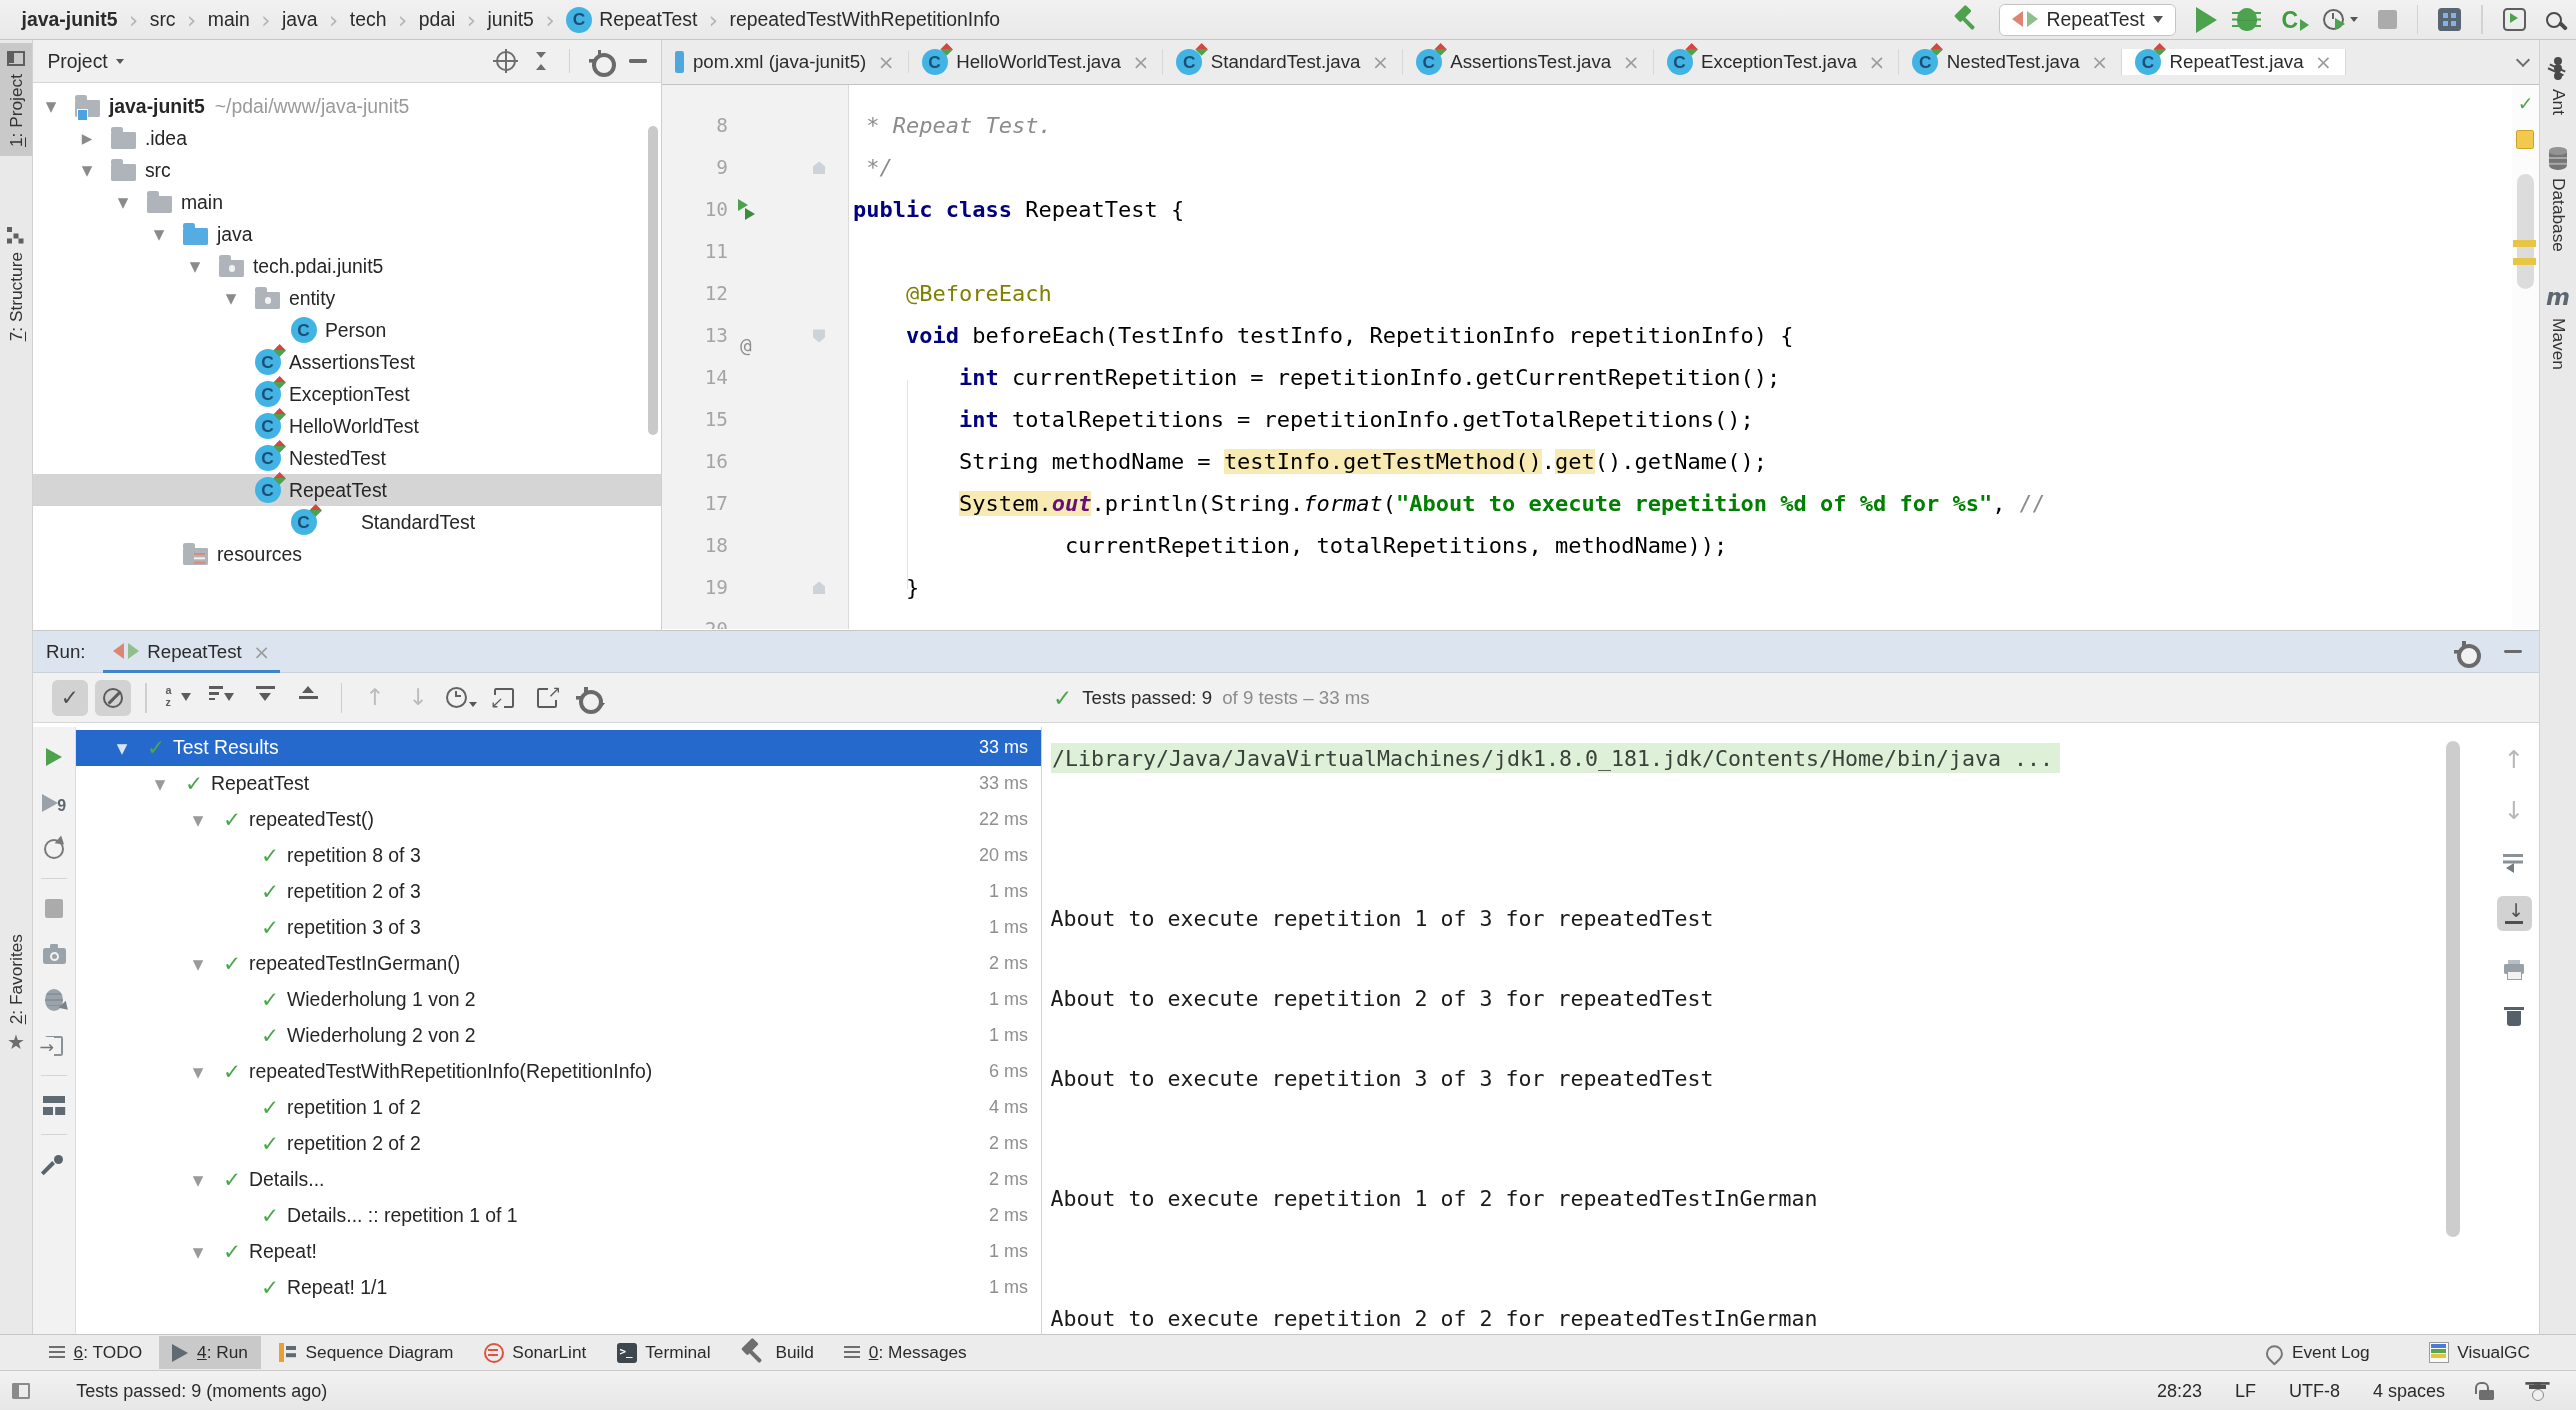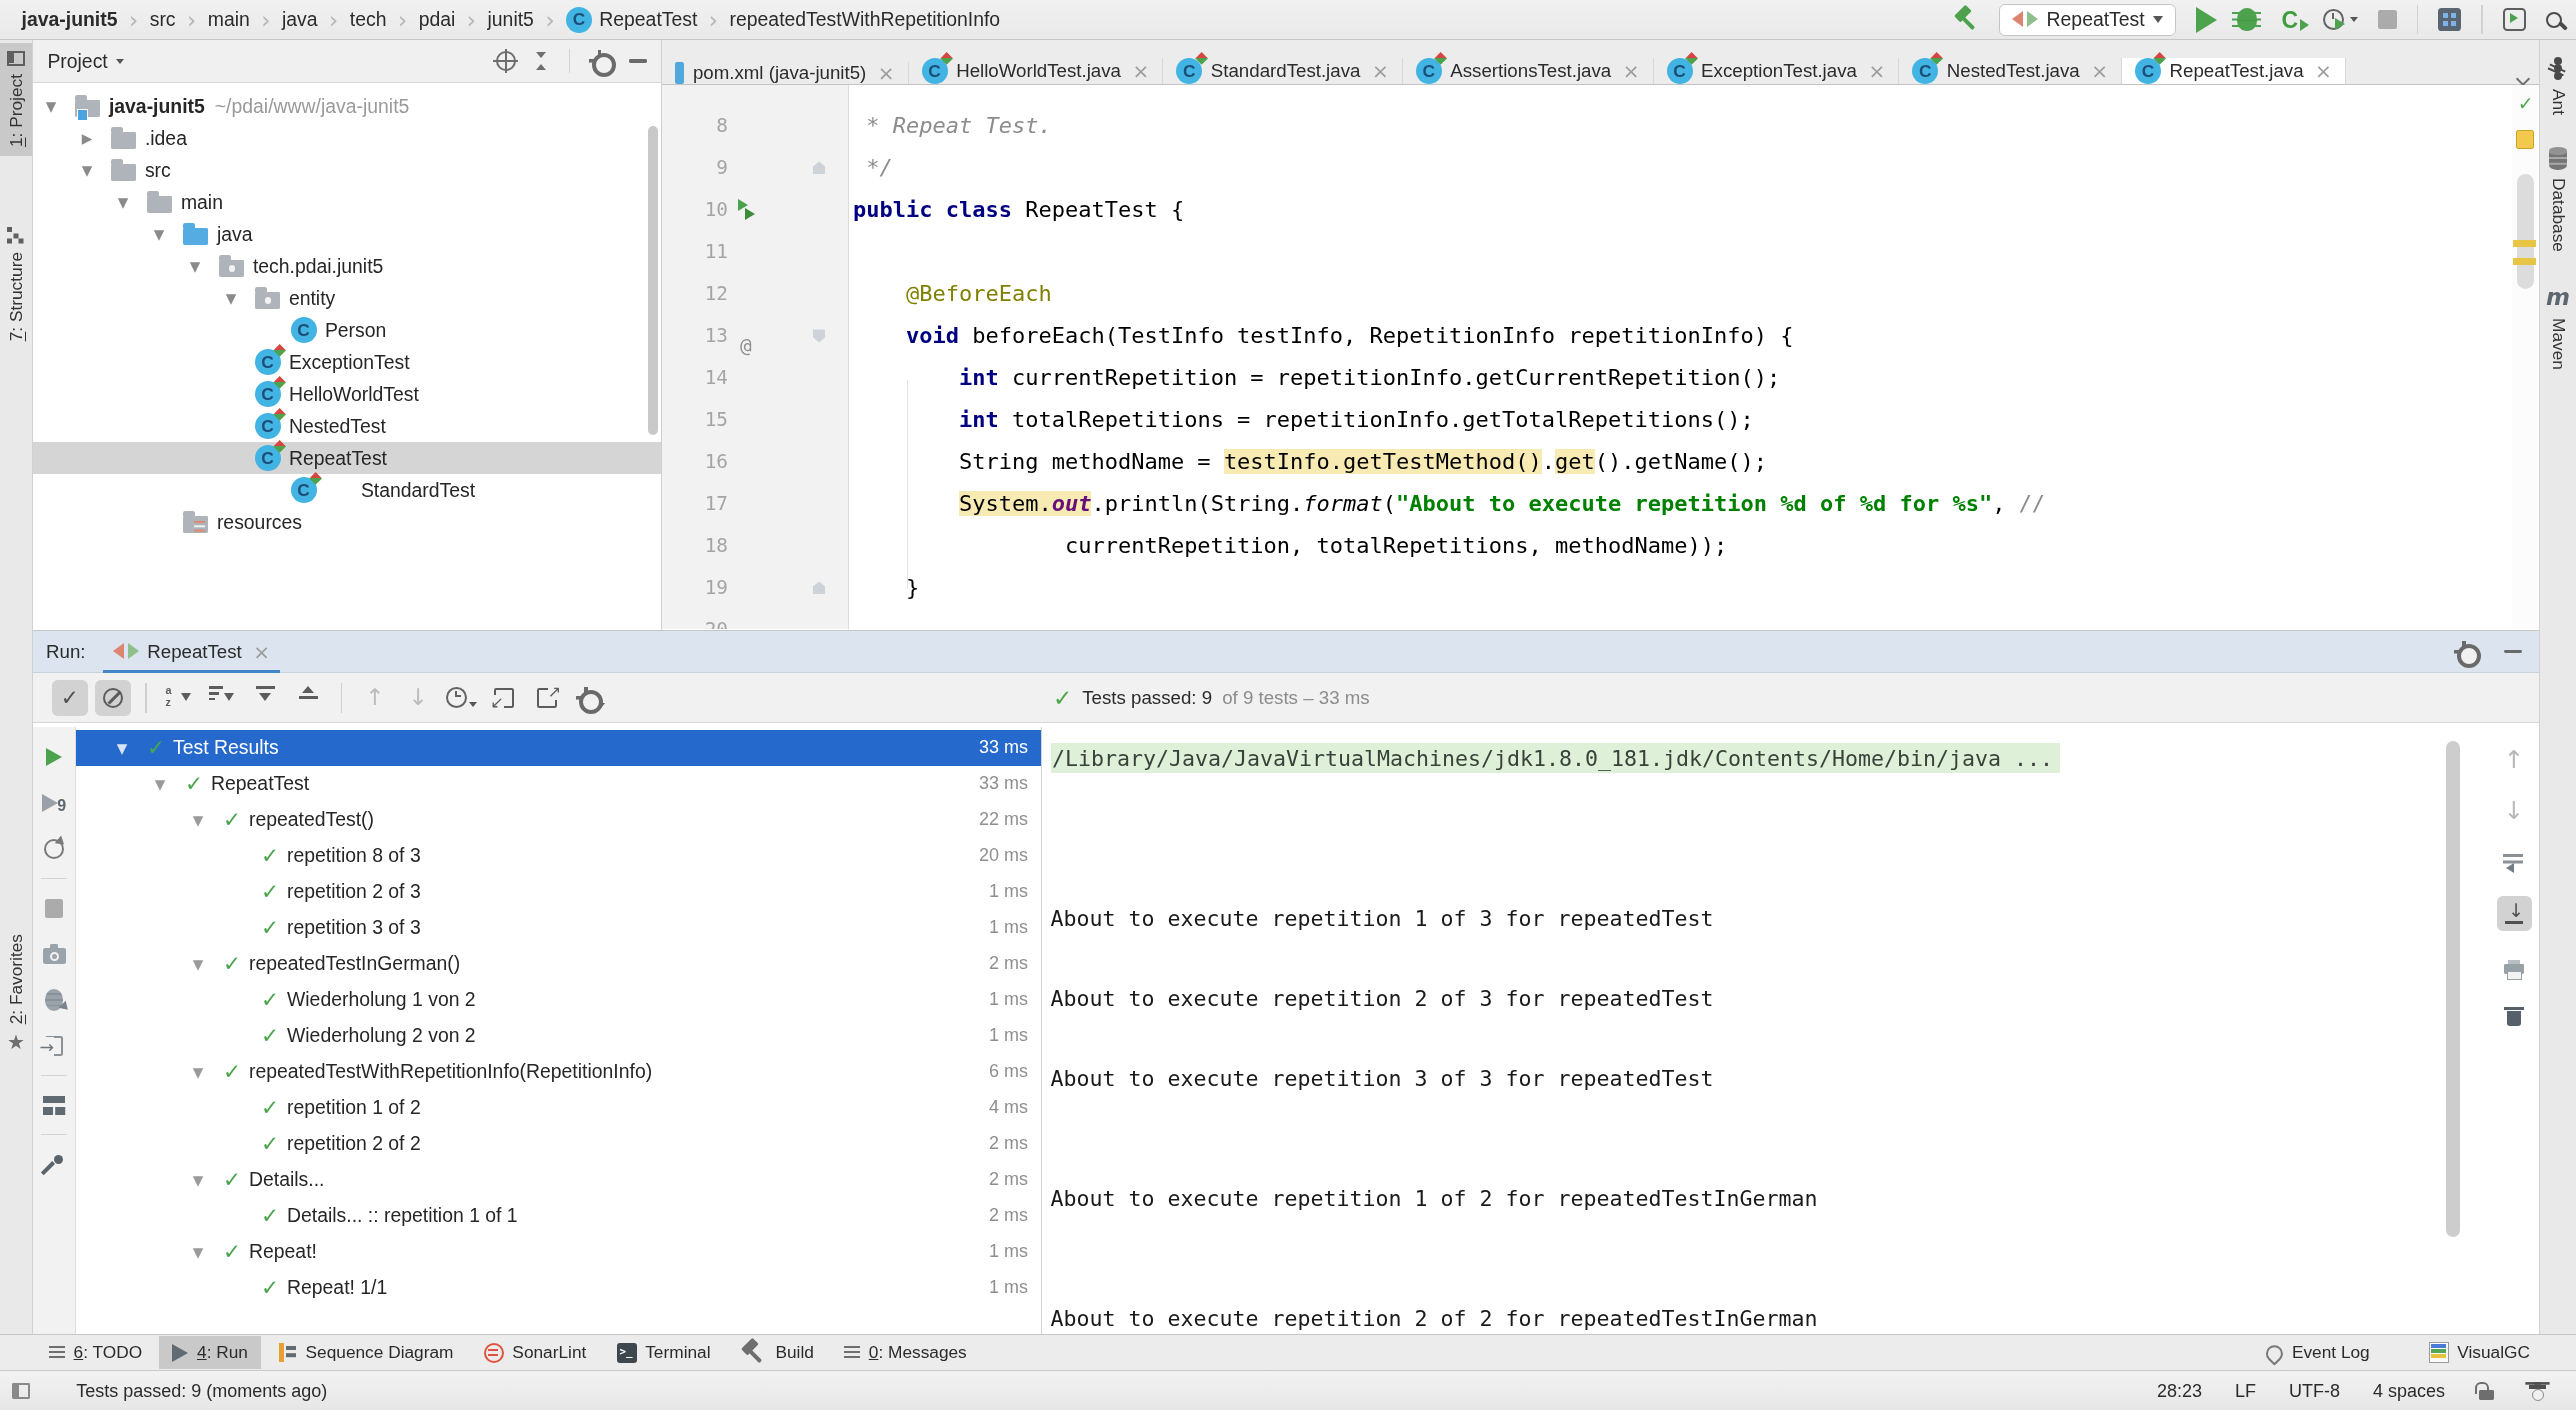--- a/index.html
+++ b/index.html
@@ -46,21 +46,21 @@
   .pt-row.selected{background:#d5d5d5;}
   .pt-arrow{width:36px;text-align:center;font-size:13.7px;color:#8a8a8a;flex:none;font-family:"DejaVu Sans",sans-serif;}
   .pt-iconbox{width:37px;display:flex;justify-content:center;flex:none;}
   .pt-label{margin-left:2.9px;color:#262626;}
   .pt-label.bold{font-weight:bold;}
   .pt-suffix{color:#9a9a9a;margin-left:10px;}
   #project-scrollbar{position:absolute;right:2.9px;top:86px;width:10px;height:309px;border-radius:5px;background:#c9c9c9;}
 
   
   #editor-pane{position:absolute;left:662px;top:0;right:37px;height:590px;background:#fff;}
-  #editor-tabs{height:45px;background:#ececec;border-bottom:1.4px solid #c3c3c3;display:flex;align-items:flex-end;}
+  #editor-tabs{height:45px;background:#ececec;border-bottom:1.4px solid #c3c3c3;display:flex;align-items:center;}
   .ed-tab{display:flex;align-items:center;gap:8.6px;padding:0 13px;font-size:18.7px;border-right:1.4px solid #d8d8d8;
     color:#2b2b2b;white-space:nowrap;}
   .ed-tab.active{background:#fff;}
   .tab-x{color:#9c9c9c;font-size:20px;margin-left:2.9px;font-family:"DejaVu Sans",sans-serif;}
   #tabs-end{margin-left:auto;display:flex;align-items:center;padding-right:11.5px;}
   #editor-body{position:relative;height:544px;overflow:hidden;background:#fff;}
   #gutter-bg{position:absolute;left:0;top:0;bottom:0;width:187px;background:#f2f2f2;border-right:1.4px solid #dadada;}
   #code-lines{position:absolute;left:0;top:20px;right:29px;}
   .code-line{position:relative;height:42px;line-height:42px;white-space:pre;}
   .ln-num{position:absolute;left:0;width:66px;text-align:right;color:#a5a5a5;font-size:19.4px;
@@ -412,20 +412,27 @@
           <span class="pt-iconbox">
             <span class="ic i-class"></span>
           </span>
           <span class="pt-label">Person</span>
         </div>
         <div class="pt-row" style="padding-left: 180px;">
           <span class="pt-arrow"></span>
           <span class="pt-iconbox">
             <span class="ic i-class i-junit-class"></span>
           </span>
+          <span class="pt-label">AssertionsTest</span>
+        </div>
+        <div class="pt-row" style="padding-left: 180px;">
+          <span class="pt-arrow"></span>
+          <span class="pt-iconbox">
+            <span class="ic i-class i-junit-class"></span>
+          </span>
           <span class="pt-label">ExceptionTest</span>
         </div>
         <div class="pt-row" style="padding-left: 180px;">
           <span class="pt-arrow"></span>
           <span class="pt-iconbox">
             <span class="ic i-class i-junit-class"></span>
           </span>
           <span class="pt-label">HelloWorldTest</span>
         </div>
         <div class="pt-row" style="padding-left: 180px;">

